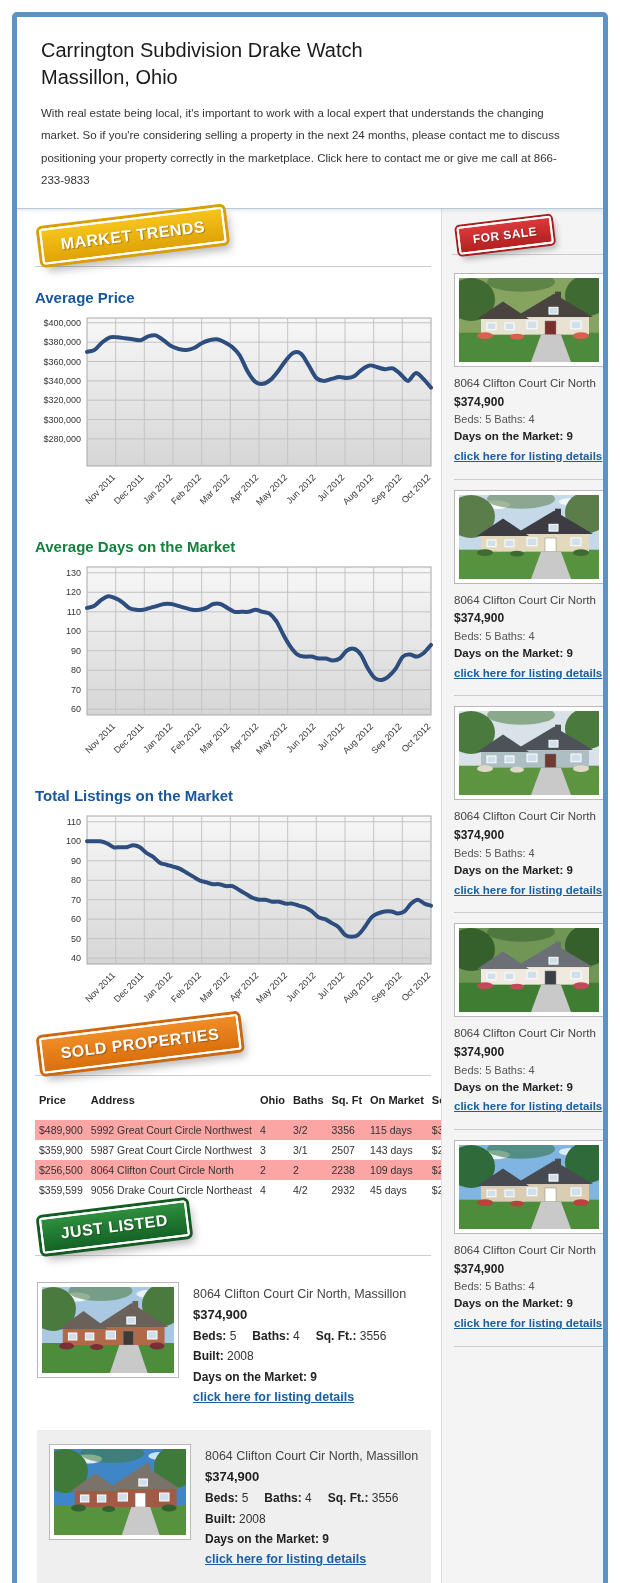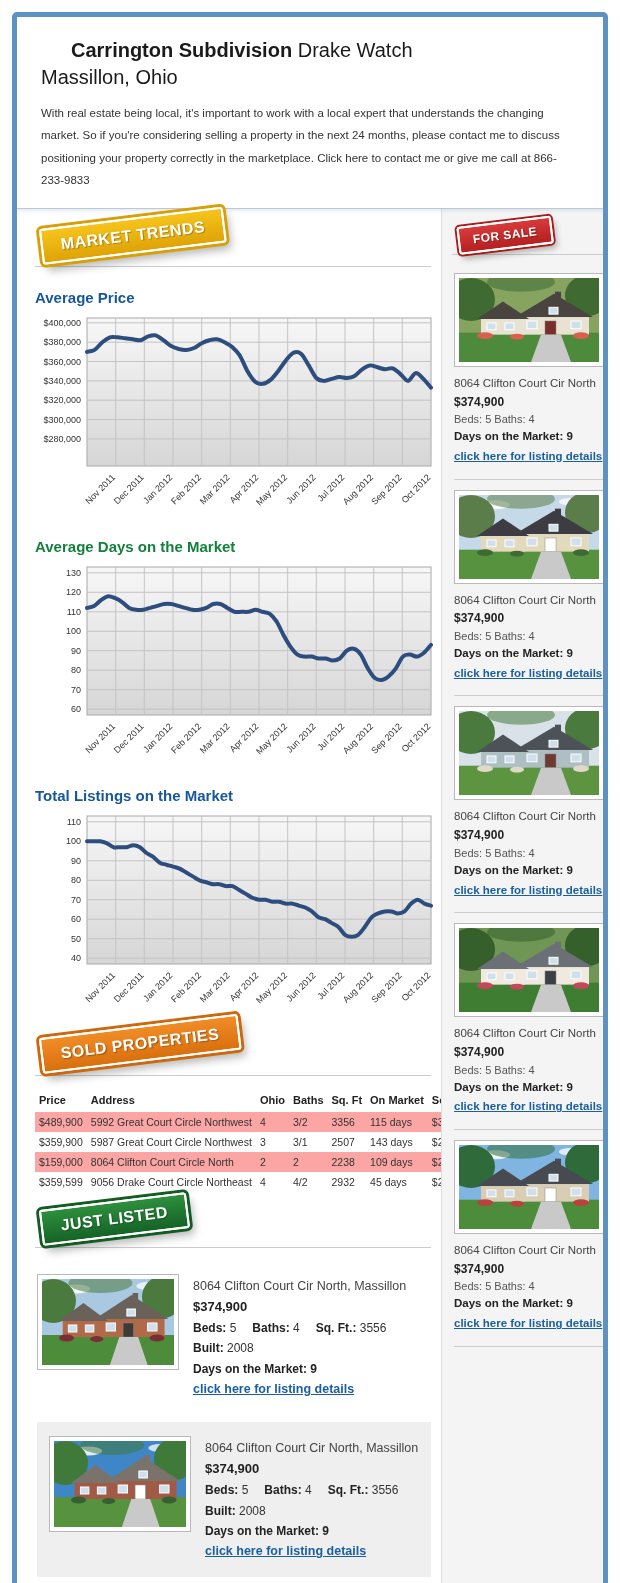--- a/index.html
+++ b/index.html
@@ -3,21 +3,21 @@
 <meta charset="utf-8">
 <style>
   * { margin:0; padding:0; box-sizing:border-box; }
   body { background:#fff; font-family:"Liberation Sans", sans-serif; color:#333; width:620px; }
 
   .page { margin:12px 12px 0 12px; border:5px solid #5e92c2; border-radius:5px; background:#fff; overflow:hidden; }
 
   
   .header { padding:20px 24px 16px 24px; border-bottom:1px solid #b9c9d9; box-shadow:0 2px 3px rgba(160,180,200,.25); position:relative; }
   .title { font-size:20px; color:#1a1a1a; line-height:1.35; font-weight:normal; }
-  .title .b { font-weight:bold;margin-left:30px; }
+  .title .b { font-weight:normal; }
   .subtitle { font-size:20px; color:#1a1a1a; line-height:1.3; font-weight:normal; }
   .intro { margin-top:12px; font-size:11.5px; line-height:1.95; color:#333; max-width:560px; }
 
   
   .columns { display:flex; align-items:stretch; }
   .main { width:424px; padding:10px 6px 24px 18px; }
   .sidebar { flex:1; background:#f4f4f4; border-left:1px solid #ddd; padding:12px 8px 20px 10px; }
 
   
   .section-head { position:relative; height:54px; margin-top:6px; }
@@ -32,21 +32,21 @@
   .section-head.small { height:40px; margin-top:2px; }
   .section-head.small::after { bottom:8px; right:2px; }
 
   
   .chart-title { color:#17579b; font-size:15px; font-weight:bold; margin:10px 0 6px 0; }
   .chart { margin-bottom:8px; }
   .tick { font:9px "Liberation Sans", sans-serif; fill:#333; }
 
   
   table.sold { width:100%; border-collapse:collapse; margin:2px 4px 14px 0; }
-  table.sold th { text-align:left; font-size:11px; color:#222; padding:4px 4px 6px 4px; white-space:nowrap; }
+  table.sold th { text-align:left; font-size:11px; color:#222; padding:4px 4px 14px 4px; white-space:nowrap; }
   table.sold td { font-size:10.5px; color:#333; padding:4px; white-space:nowrap; }
   table.sold tr.alt { background:#fca5a5; }
 
   
   .photo { background:#fff; border:1px solid #b9b9b9; padding:4px; line-height:0; }
   .photo svg { display:block; }
 
   
   .s-card { margin:10px 12px 0 2px; padding-bottom:12px; border-bottom:1px solid #ccc; }
   .s-card:last-child { border-bottom:1px solid #ccc; }
@@ -269,21 +269,21 @@
             <tr class="">
               <td>$359,900</td>
               <td>5987 Great Court Circle Northwest</td>
               <td>3</td>
               <td>3/1</td>
               <td>2507</td>
               <td>143 days</td>
               <td>$250,700</td>
             </tr>
             <tr class="alt">
-              <td>$159,000</td>
+              <td>$256,500</td>
               <td>8064 Clifton Court Circle North</td>
               <td>2</td>
               <td>2</td>
               <td>2238</td>
               <td>109 days</td>
               <td>$223,800</td>
             </tr>
             <tr class="">
               <td>$359,599</td>
               <td>9056 Drake Court Circle Northeast</td>

